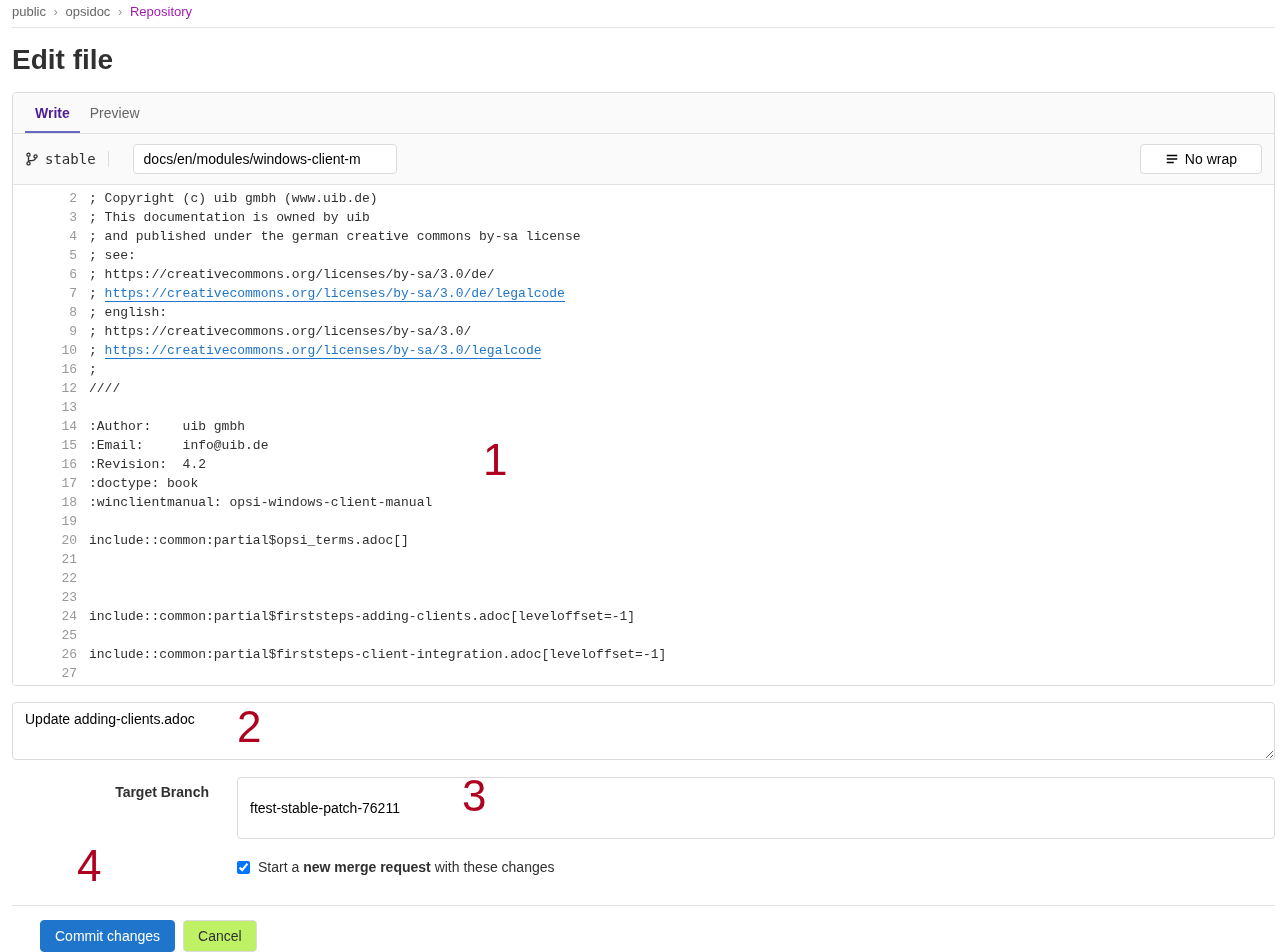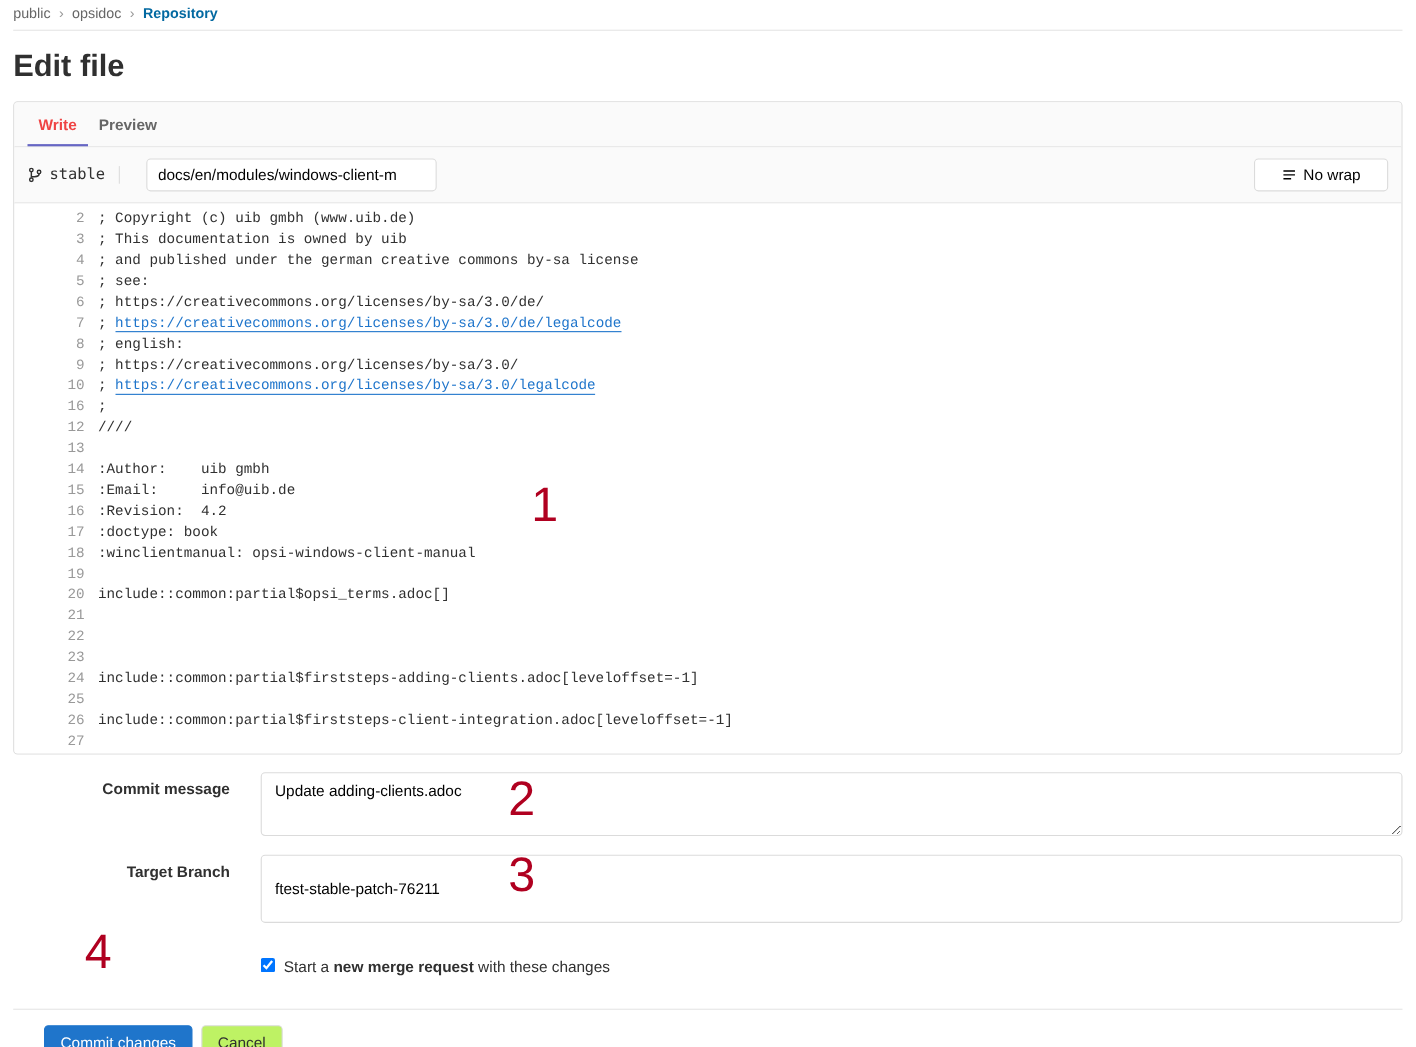--- a/index.html
+++ b/index.html
@@ -3,31 +3,31 @@
   <meta charset="utf-8">
   <style>
     * { box-sizing: border-box; margin: 0; padding: 0; }
     body { font-family: -apple-system, BlinkMacSystemFont, "Segoe UI", Helvetica, Arial, sans-serif; font-size: 14px; color: #303030; background: #fff; }
     
     .container { padding: 0 12px; }
     
     .breadcrumb { padding: 4px 0 8px; color: #666; font-size: 13px; }
     .breadcrumb a { color: #666; text-decoration: none; }
     .breadcrumb .sep { margin: 0 4px; color: #999; }
-    .breadcrumb .current { color: #0369a1; font-weight: 700; }
+    .breadcrumb .current { color: #a21caf; font-weight: 400; }
     
     hr.divider { border: none; border-top: 1px solid #e5e5e5; margin: 0 0 16px; }
     
     h1 { font-size: 28px; font-weight: 700; margin: 8px 0 16px; }
     
     .editor-panel { border: 1px solid #dbdbdb; border-radius: 4px; overflow: hidden; }
     
     .tabs { display: flex; background: #fafafa; border-bottom: 1px solid #e1e1e1; padding: 0 12px; }
-    .tab { padding: 12px 10px 10px; font-size: 14px; color: #666; cursor: pointer; border-bottom: 2px solid transparent; background: none; border-top: none; border-left: none; border-right: none; font-family: inherit; font-weight: bold; }
-    .tab.active { color: #ef4444; font-weight: 600; border-bottom: 2px solid #6666c4; }
+    .tab { padding: 12px 10px 10px; font-size: 14px; color: #666; cursor: pointer; border-bottom: 2px solid transparent; background: none; border-top: none; border-left: none; border-right: none; font-family: inherit; }
+    .tab.active { color: #4c1d95; font-weight: 600; border-bottom: 2px solid #6666c4; }
     
     .toolbar { display: flex; align-items: center; justify-content: space-between; padding: 10px 12px; background: #fafafa; border-bottom: 1px solid #e1e1e1; }
     .toolbar-left { display: flex; align-items: center; gap: 24px; }
     .branch-indicator { display: flex; align-items: center; gap: 6px; font-family: "SFMono-Regular", Menlo, Consolas, monospace; font-size: 14px; color: #303030; padding-right: 12px; border-right: 1px solid #ddd; }
     .branch-indicator svg { width: 14px; height: 14px; }
     .file-path-input { width: 264px; padding: 6px 10px; border: 1px solid #dbdbdb; border-radius: 4px; font-size: 14px; font-family: inherit; }
     .nowrap-btn { display: inline-flex; align-items: center; gap: 6px; padding: 6px 24px; border: 1px solid #dbdbdb; border-radius: 4px; background: #fff; font-size: 14px; cursor: pointer; font-family: inherit; justify-content: center; }
     .nowrap-btn svg { width: 14px; height: 14px; }
     
     .code-editor {
@@ -67,21 +67,21 @@
       pointer-events: none;
     }
     
     .form-section { padding: 16px 0 8px; }
     .form-row { display: flex; align-items: flex-start; margin-bottom: 14px; position: relative; }
     .form-label { width: 225px; text-align: right; padding-right: 28px; padding-top: 7px; font-weight: 600; font-size: 14px; }
     .form-field { flex: 1; position: relative; }
     .form-field textarea { width: 100%; min-height: 58px; padding: 8px 12px; border: 1px solid #dbdbdb; border-radius: 4px; font-family: inherit; font-size: 14px; resize: vertical; }
     .form-field input[type="text"] { width: 100%; padding: 22px 12px; border: 1px solid #dbdbdb; border-radius: 4px; font-family: inherit; font-size: 14px; }
     
-    .checkbox-row { display: flex; align-items: flex-start; gap: 8px; margin-top: 18px; }
+    .checkbox-row { display: flex; align-items: center; gap: 8px; margin-top: 6px; }
     .checkbox-row label { font-size: 14px; }
     .checkbox-row strong { font-weight: 600; }
     
     .footer-divider { border: none; border-top: 1px solid #e5e5e5; margin: 8px 0 14px; }
     
     .actions { display: flex; gap: 8px; padding: 0 12px 16px 28px; }
     .btn-primary { background: #1f75cb; color: #fff; border: 1px solid #1f75cb; padding: 7px 14px; border-radius: 4px; font-size: 14px; cursor: pointer; font-family: inherit; }
     .btn-secondary { background: #bef264; color: #303030; border: 1px solid #dbdbdb; padding: 7px 14px; border-radius: 4px; font-size: 14px; cursor: pointer; font-family: inherit; }
     
     .rel { position: relative; }
@@ -158,21 +158,20 @@
           <div>26</div>
           <div>27</div>
         </div>
       <div class="code-content" id="code-content"><div class="line">; Copyright (c) uib gmbh (www.uib.de)</div><div class="line">; This documentation is owned by uib</div><div class="line">; and published under the german creative commons by-sa license</div><div class="line">; see:</div><div class="line">; https://creativecommons.org/licenses/by-sa/3.0/de/</div><div class="line">; <span class="url">https://creativecommons.org/licenses/by-sa/3.0/de/legalcode</span></div><div class="line">; english:</div><div class="line">; https://creativecommons.org/licenses/by-sa/3.0/</div><div class="line">; <span class="url">https://creativecommons.org/licenses/by-sa/3.0/legalcode</span></div><div class="line">; </div><div class="line">////</div><div class="line"></div><div class="line">:Author:    uib gmbh</div><div class="line">:Email:     info@uib.de</div><div class="line">:Revision:  4.2</div><div class="line">:doctype: book</div><div class="line">:winclientmanual: opsi-windows-client-manual</div><div class="line"></div><div class="line">include::common:partial$opsi_terms.adoc[]</div><div class="line"></div><div class="line"></div><div class="line"></div><div class="line">include::common:partial$firststeps-adding-clients.adoc[leveloffset=-1]</div><div class="line"></div><div class="line">include::common:partial$firststeps-client-integration.adoc[leveloffset=-1]</div><div class="line"></div></div>
       <div class="annotation" style="top:265px; left:470px;">1</div>
     </div>
   </div>
 
   <div class="form-section">
     <div class="form-row rel">
-      <div class="form-label">Commit message</div>
       <div class="form-field">
         <textarea style="">Update adding-clients.adoc</textarea>
         <div class="annotation" style="top:0px; left:225px;">2</div>
       </div>
     </div>
 
     <div class="form-row rel">
       <div class="form-label">Target Branch</div>
       <div class="form-field">
         <input type="text" value="ftest-stable-patch-76211" style="">

